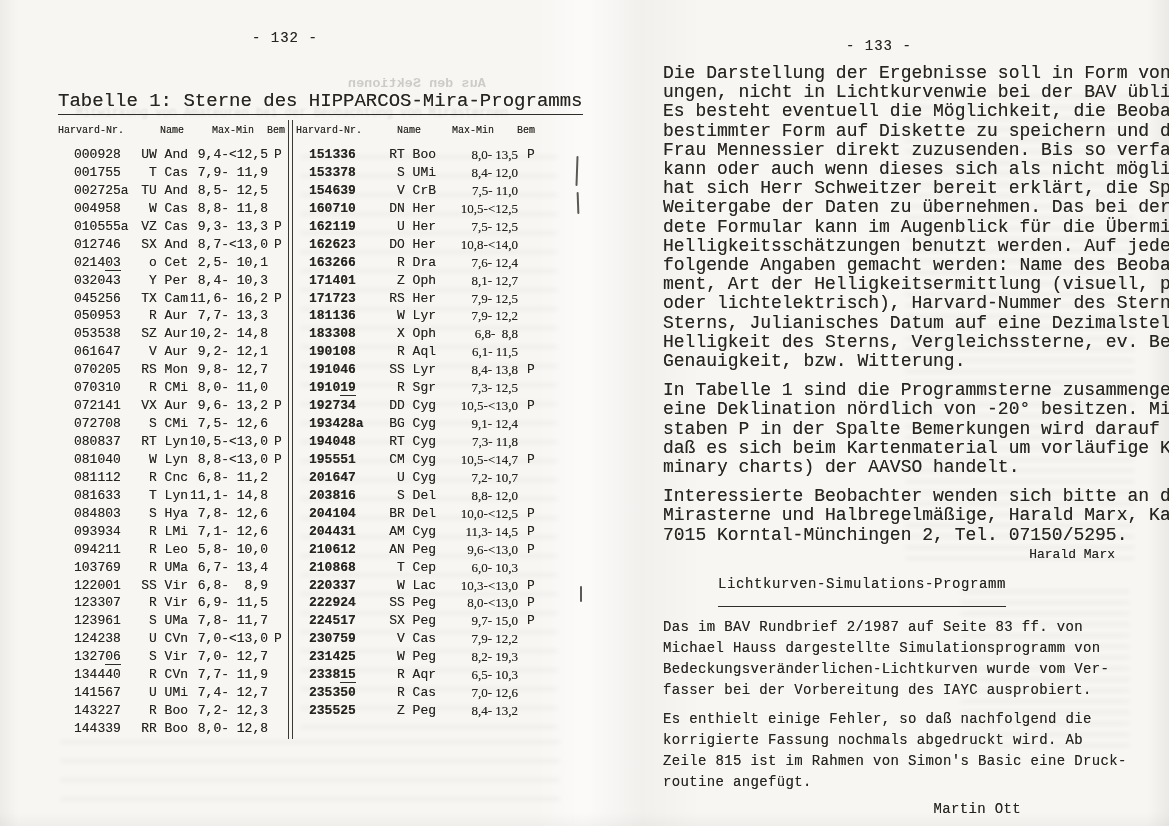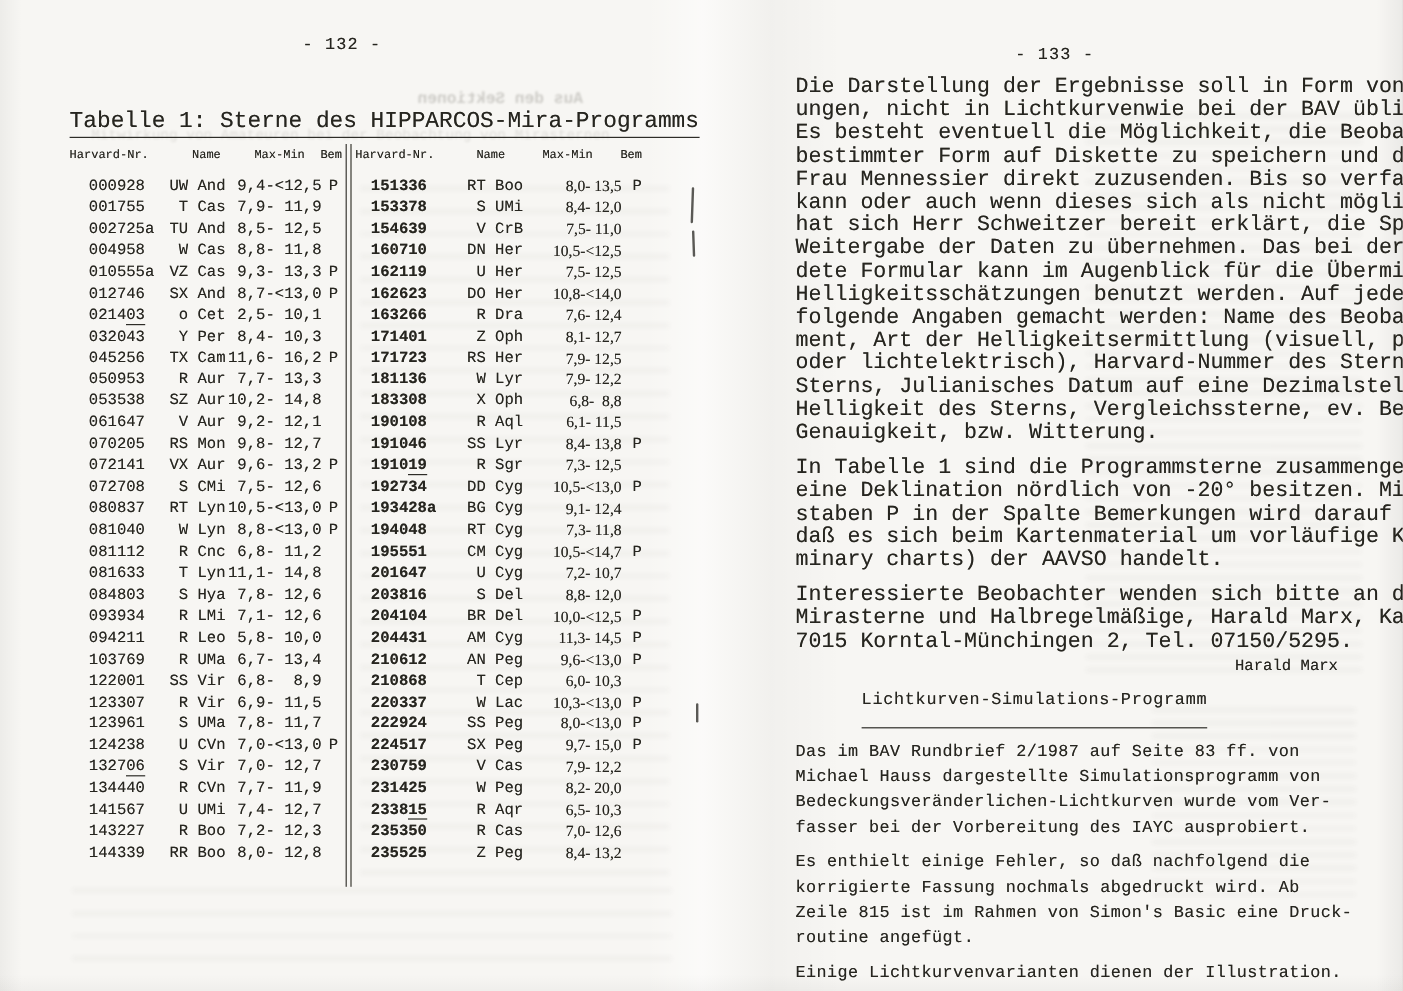--- a/index.html
+++ b/index.html
@@ -109,20 +109,21 @@
         <div class="trow"><span class="c-harv">004958</span><span class="c-name">W Cas</span><span class="c-mm">8,8- 11,8</span><span class="c-bem"></span></div>
         <div class="trow"><span class="c-harv">010555a</span><span class="c-name">VZ Cas</span><span class="c-mm">9,3- 13,3</span><span class="c-bem">P</span></div>
         <div class="trow"><span class="c-harv">012746</span><span class="c-name">SX And</span><span class="c-mm">8,7-&lt;13,0</span><span class="c-bem">P</span></div>
         <div class="trow"><span class="c-harv">0214<span class="hu">03</span></span><span class="c-name">o Cet</span><span class="c-mm">2,5- 10,1</span><span class="c-bem"></span></div>
         <div class="trow"><span class="c-harv">032043</span><span class="c-name">Y Per</span><span class="c-mm">8,4- 10,3</span><span class="c-bem"></span></div>
         <div class="trow"><span class="c-harv">045256</span><span class="c-name">TX Cam</span><span class="c-mm">11,6- 16,2</span><span class="c-bem">P</span></div>
         <div class="trow"><span class="c-harv">050953</span><span class="c-name">R Aur</span><span class="c-mm">7,7- 13,3</span><span class="c-bem"></span></div>
         <div class="trow"><span class="c-harv">053538</span><span class="c-name">SZ Aur</span><span class="c-mm">10,2- 14,8</span><span class="c-bem"></span></div>
         <div class="trow"><span class="c-harv">061647</span><span class="c-name">V Aur</span><span class="c-mm">9,2- 12,1</span><span class="c-bem"></span></div>
         <div class="trow"><span class="c-harv">070205</span><span class="c-name">RS Mon</span><span class="c-mm">9,8- 12,7</span><span class="c-bem"></span></div>
+        <div class="trow"><span class="c-harv">070310</span><span class="c-name">R CMi</span><span class="c-mm">8,0- 11,0</span><span class="c-bem"></span></div>
         <div class="trow"><span class="c-harv">072141</span><span class="c-name">VX Aur</span><span class="c-mm">9,6- 13,2</span><span class="c-bem">P</span></div>
         <div class="trow"><span class="c-harv">072708</span><span class="c-name">S CMi</span><span class="c-mm">7,5- 12,6</span><span class="c-bem"></span></div>
         <div class="trow"><span class="c-harv">080837</span><span class="c-name">RT Lyn</span><span class="c-mm">10,5-&lt;13,0</span><span class="c-bem">P</span></div>
         <div class="trow"><span class="c-harv">081040</span><span class="c-name">W Lyn</span><span class="c-mm">8,8-&lt;13,0</span><span class="c-bem">P</span></div>
         <div class="trow"><span class="c-harv">081112</span><span class="c-name">R Cnc</span><span class="c-mm">6,8- 11,2</span><span class="c-bem"></span></div>
         <div class="trow"><span class="c-harv">081633</span><span class="c-name">T Lyn</span><span class="c-mm">11,1- 14,8</span><span class="c-bem"></span></div>
         <div class="trow"><span class="c-harv">084803</span><span class="c-name">S Hya</span><span class="c-mm">7,8- 12,6</span><span class="c-bem"></span></div>
         <div class="trow"><span class="c-harv">093934</span><span class="c-name">R LMi</span><span class="c-mm">7,1- 12,6</span><span class="c-bem"></span></div>
         <div class="trow"><span class="c-harv">094211</span><span class="c-name">R Leo</span><span class="c-mm">5,8- 10,0</span><span class="c-bem"></span></div>
         <div class="trow"><span class="c-harv">103769</span><span class="c-name">R UMa</span><span class="c-mm">6,7- 13,4</span><span class="c-bem"></span></div>
@@ -158,21 +159,21 @@
         <div class="trow"><span class="c-harv">201647</span><span class="c-name">U Cyg</span><span class="c-mm">7,2- 10,7</span><span class="c-bem"></span></div>
         <div class="trow"><span class="c-harv">203816</span><span class="c-name">S Del</span><span class="c-mm">8,8- 12,0</span><span class="c-bem"></span></div>
         <div class="trow"><span class="c-harv">204104</span><span class="c-name">BR Del</span><span class="c-mm">10,0-&lt;12,5</span><span class="c-bem">P</span></div>
         <div class="trow"><span class="c-harv">204431</span><span class="c-name">AM Cyg</span><span class="c-mm">11,3- 14,5</span><span class="c-bem">P</span></div>
         <div class="trow"><span class="c-harv">210612</span><span class="c-name">AN Peg</span><span class="c-mm">9,6-&lt;13,0</span><span class="c-bem">P</span></div>
         <div class="trow"><span class="c-harv">210868</span><span class="c-name">T Cep</span><span class="c-mm">6,0- 10,3</span><span class="c-bem"></span></div>
         <div class="trow"><span class="c-harv">220337</span><span class="c-name">W Lac</span><span class="c-mm">10,3-&lt;13,0</span><span class="c-bem">P</span></div>
         <div class="trow"><span class="c-harv">222924</span><span class="c-name">SS Peg</span><span class="c-mm">8,0-&lt;13,0</span><span class="c-bem">P</span></div>
         <div class="trow"><span class="c-harv">224517</span><span class="c-name">SX Peg</span><span class="c-mm">9,7- 15,0</span><span class="c-bem">P</span></div>
         <div class="trow"><span class="c-harv">230759</span><span class="c-name">V Cas</span><span class="c-mm">7,9- 12,2</span><span class="c-bem"></span></div>
-        <div class="trow"><span class="c-harv">231425</span><span class="c-name">W Peg</span><span class="c-mm">8,2- 20,0</span><span class="c-bem"></span></div>
+        <div class="trow"><span class="c-harv">231425</span><span class="c-name">W Peg</span><span class="c-mm">8,2- 19,3</span><span class="c-bem"></span></div>
         <div class="trow"><span class="c-harv">2338<span class="hu">15</span></span><span class="c-name">R Aqr</span><span class="c-mm">6,5- 10,3</span><span class="c-bem"></span></div>
         <div class="trow"><span class="c-harv">235350</span><span class="c-name">R Cas</span><span class="c-mm">7,0- 12,6</span><span class="c-bem"></span></div>
         <div class="trow"><span class="c-harv">235525</span><span class="c-name">Z Peg</span><span class="c-mm">8,4- 13,2</span><span class="c-bem"></span></div>
       </div>
   </div>
 
   <div>
     <div class="pagenum txt" style="left:846px; top:38px;">- 133 -</div>
 
     <div class="rtext">
@@ -205,18 +206,17 @@
       <div class="heading2 txt">Lichtkurven-Simulations-Programm</div>
 
       <p class="para2 txt">Das im BAV Rundbrief 2/1987 auf Seite 83 ff. von
 Michael Hauss dargestellte Simulationsprogramm von
 Bedeckungsveränderlichen-Lichtkurven wurde vom Ver-
 fasser bei der Vorbereitung des IAYC ausprobiert.</p>
       <p class="para2 txt">Es enthielt einige Fehler, so daß nachfolgend die
 korrigierte Fassung nochmals abgedruckt wird. Ab
 Zeile 815 ist im Rahmen von Simon's Basic eine Druck-
 routine angefügt.</p>
-      <p class="para2 txt" style="margin-bottom:0;">Einige Lichtkurvenvarianten dienen der Illustration.</p>
       <div class="sig2 txt">Martin Ott</div>
     </div>
   </div>
 
 </div>
 
 </body></html>

